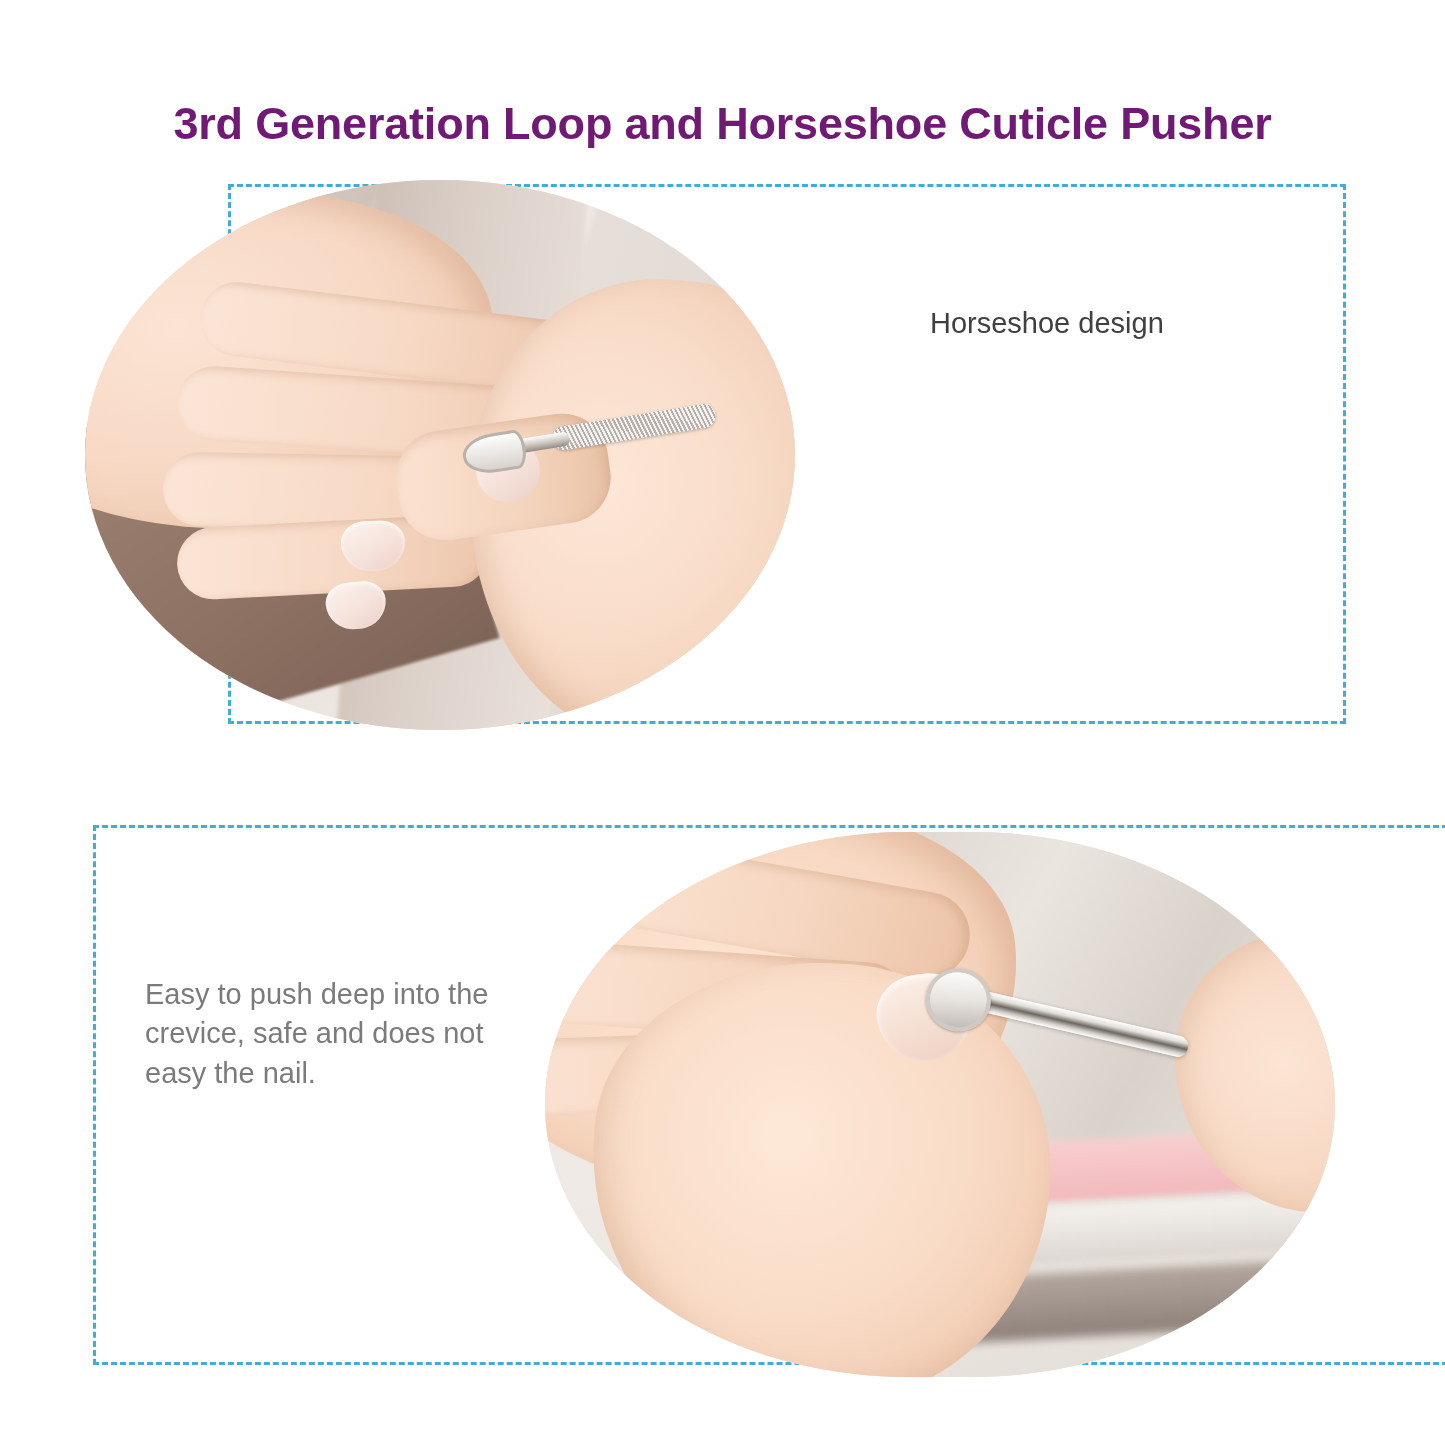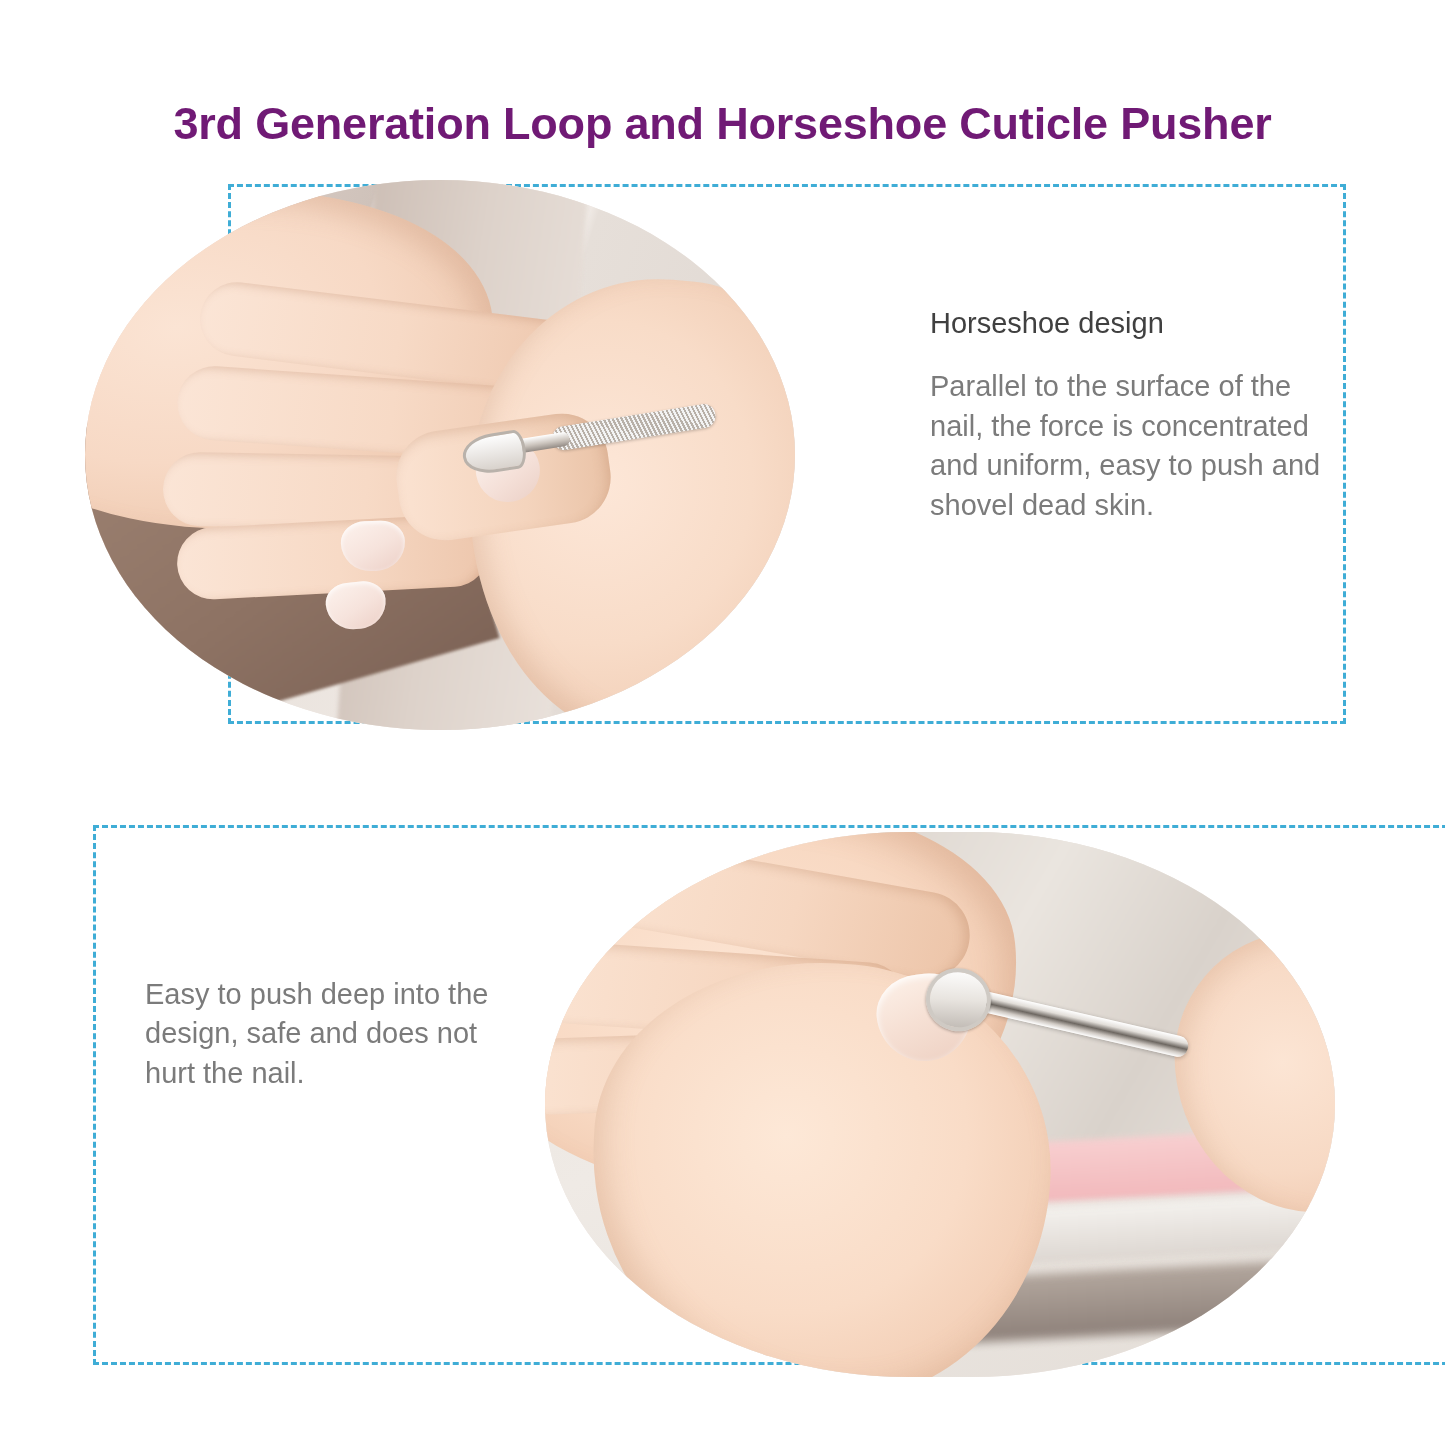--- a/index.html
+++ b/index.html
@@ -413,31 +413,30 @@
       <div class="p1-tool">
         <div class="p1-tool-handle"></div>
         <div class="p1-tool-neck"></div>
         <div class="p1-tool-tip"></div>
       </div>
     </div>
   </div>
 
   <div class="feature-text" id="text-1">
     <p class="feature-heading">Horseshoe design</p>
-    <p class="feature-body">Parallel to the surface of the nail, the force is concentrated and uniform, easy to push and shovel dead skin.</p>
   </div>
 
 </div>
 
 <div class="panel">
 
   <div class="dashed-box" id="box-2"></div>
 
   <div class="feature-text" id="text-2">
-    <p class="feature-body">Easy to push deep into the design, safe and does not hurt the nail.</p>
+    <p class="feature-body">Easy to push deep into the crevice, safe and does not easy the nail.</p>
   </div>
 
   <div class="photo" id="photo-2">
     <div class="photo-inner">
       <div class="p2-bg"></div>
       <div class="p2-marble"></div>
       <div class="p2-pink"></div>
       <div class="p2-shelf"></div>
       <div class="p2-dark"></div>
       <div class="p2-hand-a"></div>

